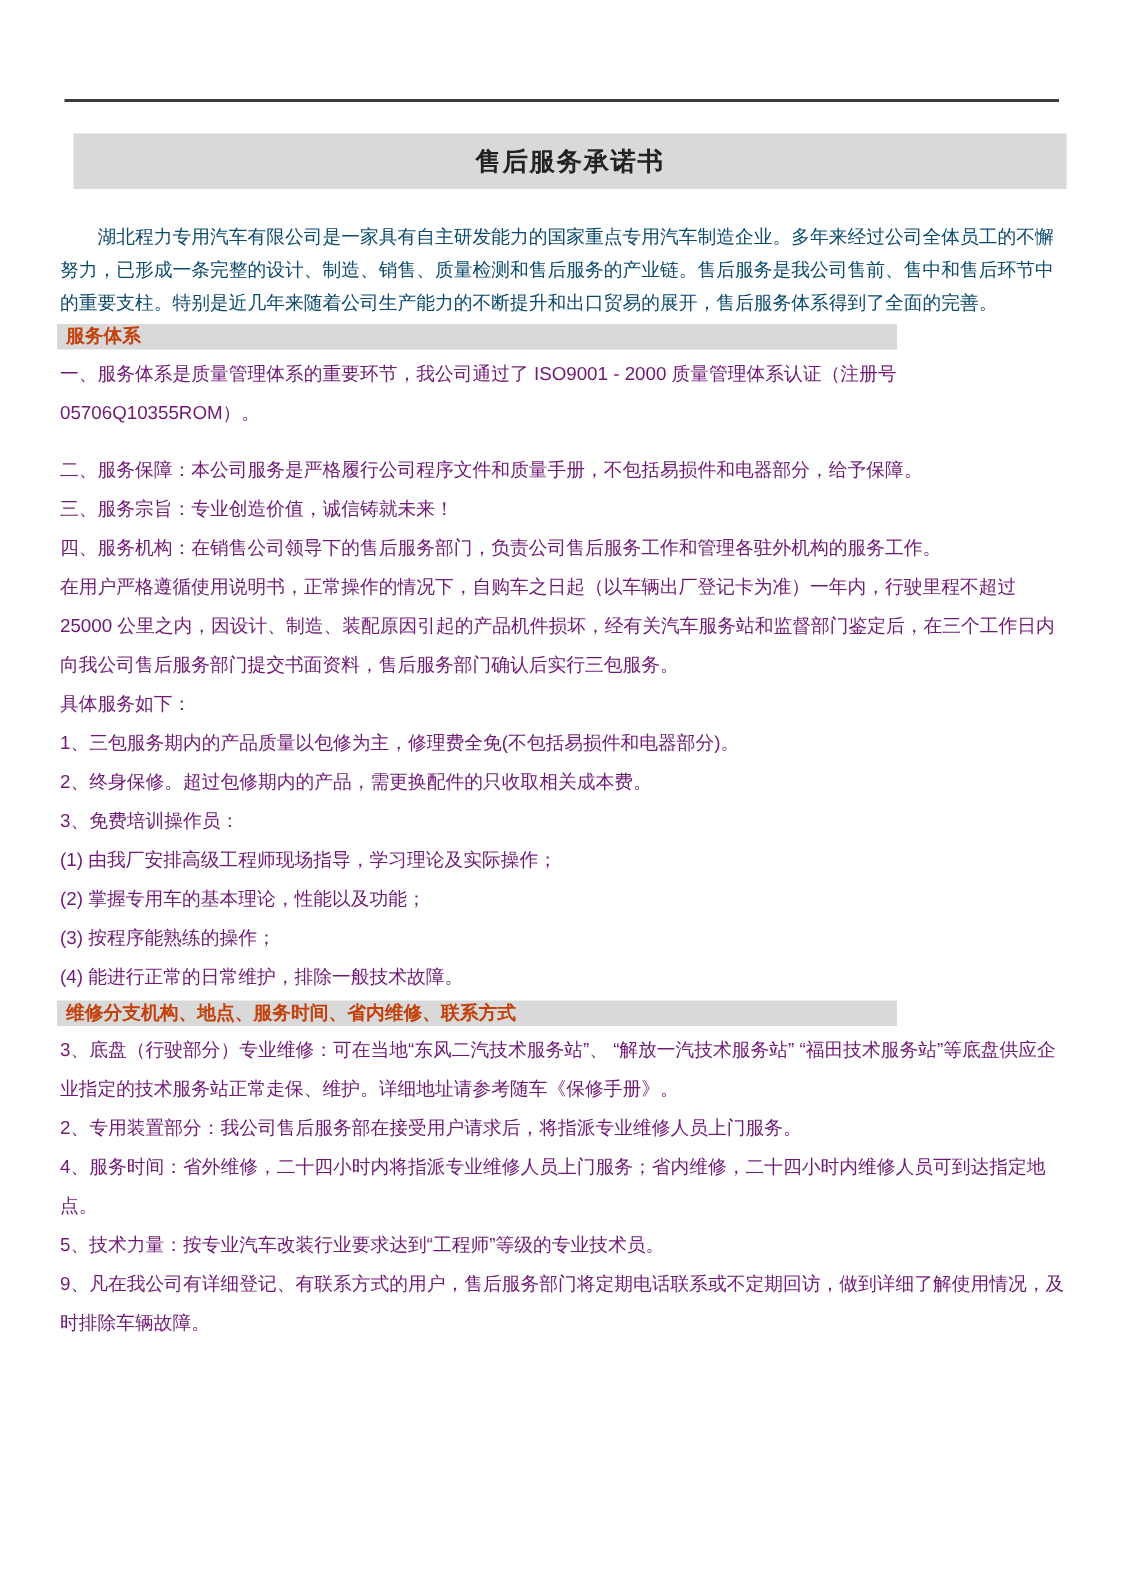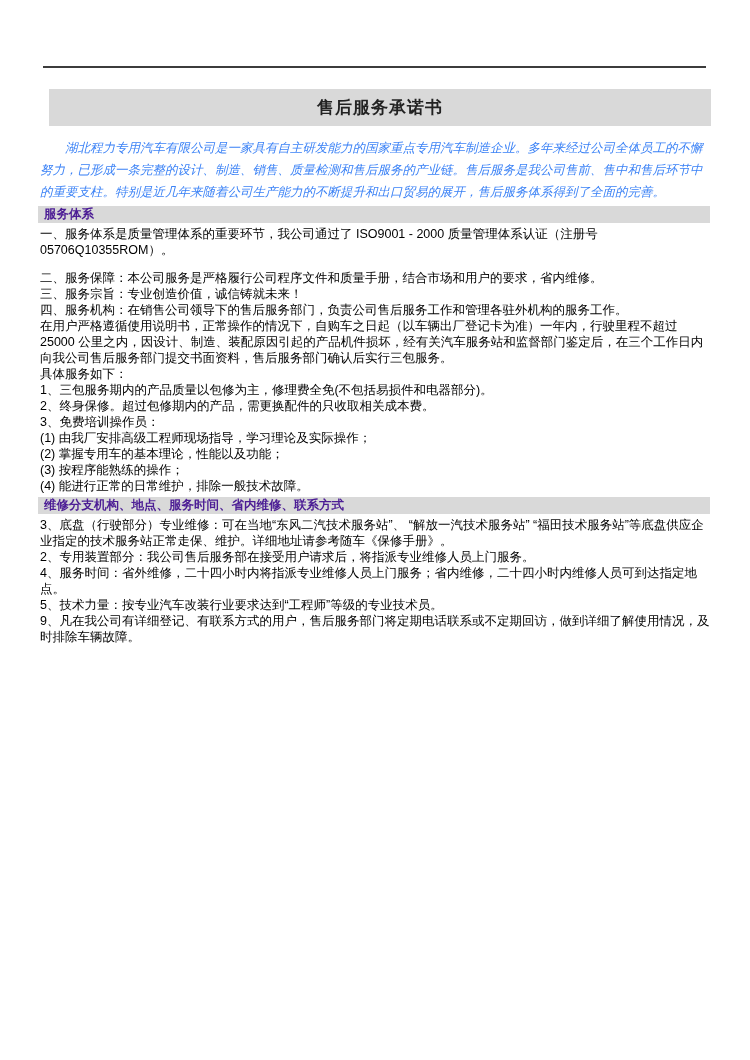--- a/index.html
+++ b/index.html
@@ -28,60 +28,59 @@
     height: 37px;
     background: #d9d9d9;
     text-align: center;
     line-height: 37px;
     font-size: 17px;
     font-weight: bold;
     color: #222222;
     letter-spacing: 1px;
   }
   .intro {
-    margin-top: 11px;
+    margin-top: 21px;
     font-size: 12.5px;
     line-height: 22px;
-    color: #3b82f6;
+    color: #0c4a6e;
     text-indent: 2em;
-    font-style: italic;
   }
   .section-bar {
     margin: 3px 0 3px -2px;
-    width: 672px;
+    width: 560px;
     height: 17px;
     background: #d9d9d9;
     font-size: 12.5px;
     font-weight: bold;
-    color: #4c1d95;
+    color: #c2410c;
     line-height: 17px;
     padding-left: 6px;
   }
   .p {
     font-size: 12.5px;
-    line-height: 16px;
-    color: #000000;
+    line-height: 26px;
+    color: #701a75;
   }
   .gap { height: 12px; }
 </style>
 </head>
 <body>
 
 <div class="page">
 
   <div class="top-rule"></div>
 
   <div class="title-bar">售后服务承诺书</div>
 
   <p class="intro">湖北程力专用汽车有限公司是一家具有自主研发能力的国家重点专用汽车制造企业。多年来经过公司全体员工的不懈努力，已形成一条完整的设计、制造、销售、质量检测和售后服务的产业链。售后服务是我公司售前、售中和售后环节中的重要支柱。特别是近几年来随着公司生产能力的不断提升和出口贸易的展开，售后服务体系得到了全面的完善。</p>
 
   <div class="section-bar">服务体系</div>
   <p class="p">一、服务体系是质量管理体系的重要环节，我公司通过了 ISO9001 - 2000 质量管理体系认证（注册号 05706Q10355ROM）。</p>
   <div class="gap"></div>
-  <p class="p">二、服务保障：本公司服务是严格履行公司程序文件和质量手册，结合市场和用户的要求，省内维修。</p>
+  <p class="p">二、服务保障：本公司服务是严格履行公司程序文件和质量手册，不包括易损件和电器部分，给予保障。</p>
   <p class="p">三、服务宗旨：专业创造价值，诚信铸就未来！</p>
   <p class="p">四、服务机构：在销售公司领导下的售后服务部门，负责公司售后服务工作和管理各驻外机构的服务工作。</p>
 
   <p class="p">在用户严格遵循使用说明书，正常操作的情况下，自购车之日起（以车辆出厂登记卡为准）一年内，行驶里程不超过 25000 公里之内，因设计、制造、装配原因引起的产品机件损坏，经有关汽车服务站和监督部门鉴定后，在三个工作日内向我公司售后服务部门提交书面资料，售后服务部门确认后实行三包服务。</p>
   <p class="p">具体服务如下：</p>
   <p class="p">1、三包服务期内的产品质量以包修为主，修理费全免(不包括易损件和电器部分)。</p>
   <p class="p">2、终身保修。超过包修期内的产品，需更换配件的只收取相关成本费。</p>
   <p class="p">3、免费培训操作员：</p>
   <p class="p">(1) 由我厂安排高级工程师现场指导，学习理论及实际操作；</p>
   <p class="p">(2) 掌握专用车的基本理论，性能以及功能；</p>

